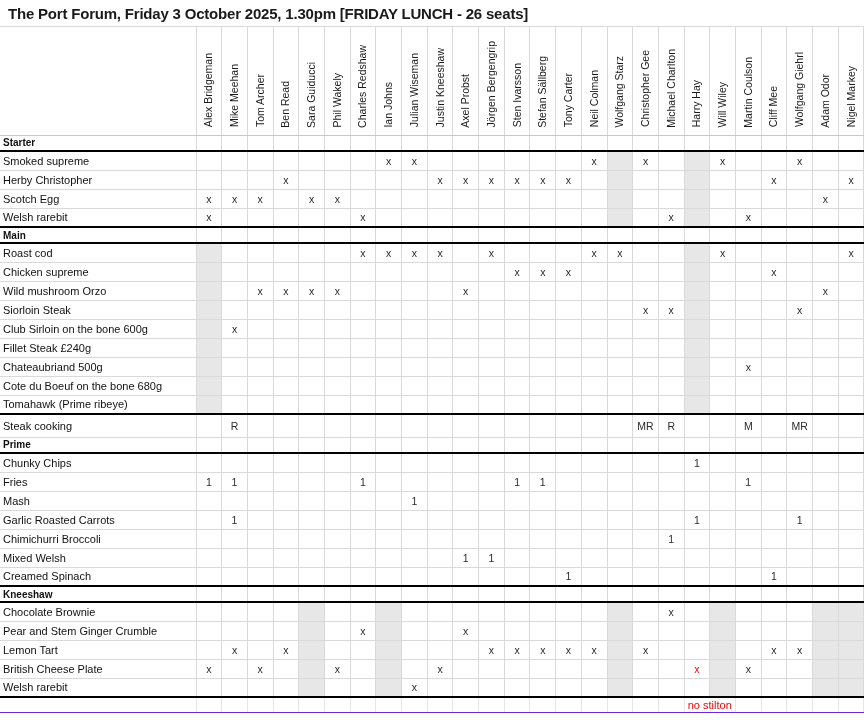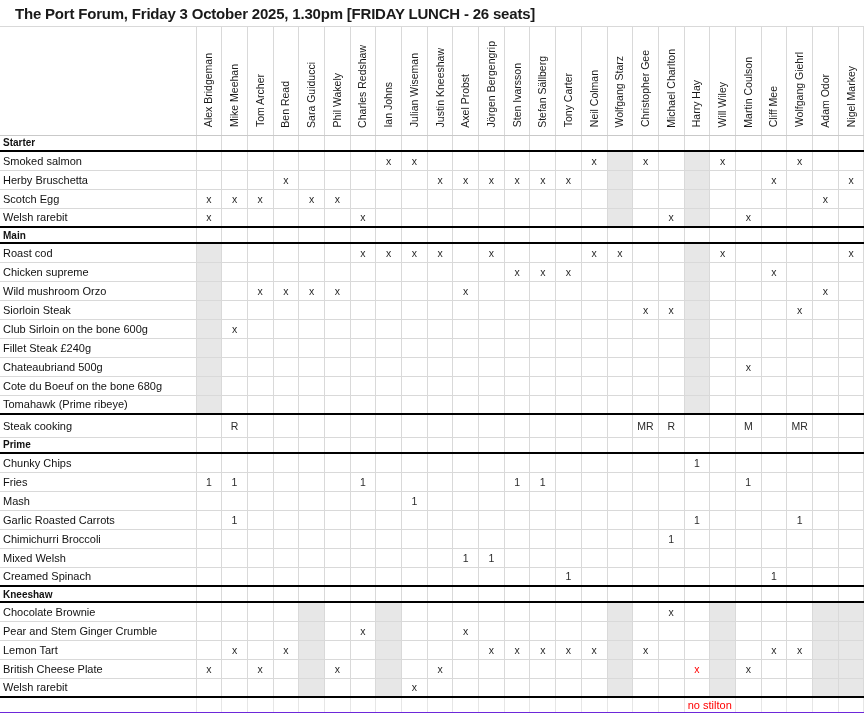--- a/index.html
+++ b/index.html
@@ -4,21 +4,21 @@
 <style>
   * { box-sizing: border-box; }
   html,body { margin:0; padding:0; }
   body {
     width:864px; height:720px; overflow:hidden;
     background:#ffffff; color:#1a1a1a;
     font-family:"Liberation Sans", sans-serif;
   }
   .title-bar {
     height:27px; display:flex; align-items:center;
-    padding-left:15px; font-weight:bold; font-size:15px; letter-spacing:-0.2px;
+    padding-left:8px; font-weight:bold; font-size:15px; letter-spacing:-0.2px;
     border-bottom:1px solid #d9d9d9; white-space:nowrap;
   }
   table { border-collapse:collapse; table-layout:fixed; width:864px; border-right:1px solid #8c8c8c; }
   col.c-label { width:196px; }
   col.c-name  { width:25.69px; }
   thead th {
     height:108px; vertical-align:bottom; font-weight:normal;
     border-right:1px solid #d9d9d9; border-bottom:1px solid #c9c9c9;
     padding:0 0 3px 0; overflow:hidden;
   }
@@ -133,50 +133,50 @@
         <td></td>
         <td></td>
         <td></td>
         <td></td>
         <td></td>
         <td></td>
         <td></td>
         <td></td>
       </tr>
       <tr class="data">
-        <td class="label">Smoked salmon</td>
-        <td></td>
-        <td></td>
-        <td></td>
-        <td></td>
-        <td></td>
-        <td></td>
-        <td></td>
-        <td>x</td>
-        <td>x</td>
-        <td></td>
-        <td></td>
-        <td></td>
-        <td></td>
-        <td></td>
-        <td></td>
-        <td>x</td>
-        <td class="gray"></td>
-        <td>x</td>
-        <td></td>
-        <td class="gray"></td>
-        <td>x</td>
-        <td></td>
-        <td></td>
-        <td>x</td>
-        <td></td>
-        <td></td>
-      </tr>
-      <tr class="data">
-        <td class="label">Herby Bruschetta</td>
+        <td class="label">Smoked supreme</td>
+        <td></td>
+        <td></td>
+        <td></td>
+        <td></td>
+        <td></td>
+        <td></td>
+        <td></td>
+        <td>x</td>
+        <td>x</td>
+        <td></td>
+        <td></td>
+        <td></td>
+        <td></td>
+        <td></td>
+        <td></td>
+        <td>x</td>
+        <td class="gray"></td>
+        <td>x</td>
+        <td></td>
+        <td class="gray"></td>
+        <td>x</td>
+        <td></td>
+        <td></td>
+        <td>x</td>
+        <td></td>
+        <td></td>
+      </tr>
+      <tr class="data">
+        <td class="label">Herby Christopher</td>
         <td></td>
         <td></td>
         <td></td>
         <td>x</td>
         <td></td>
         <td></td>
         <td></td>
         <td></td>
         <td></td>
         <td>x</td>

